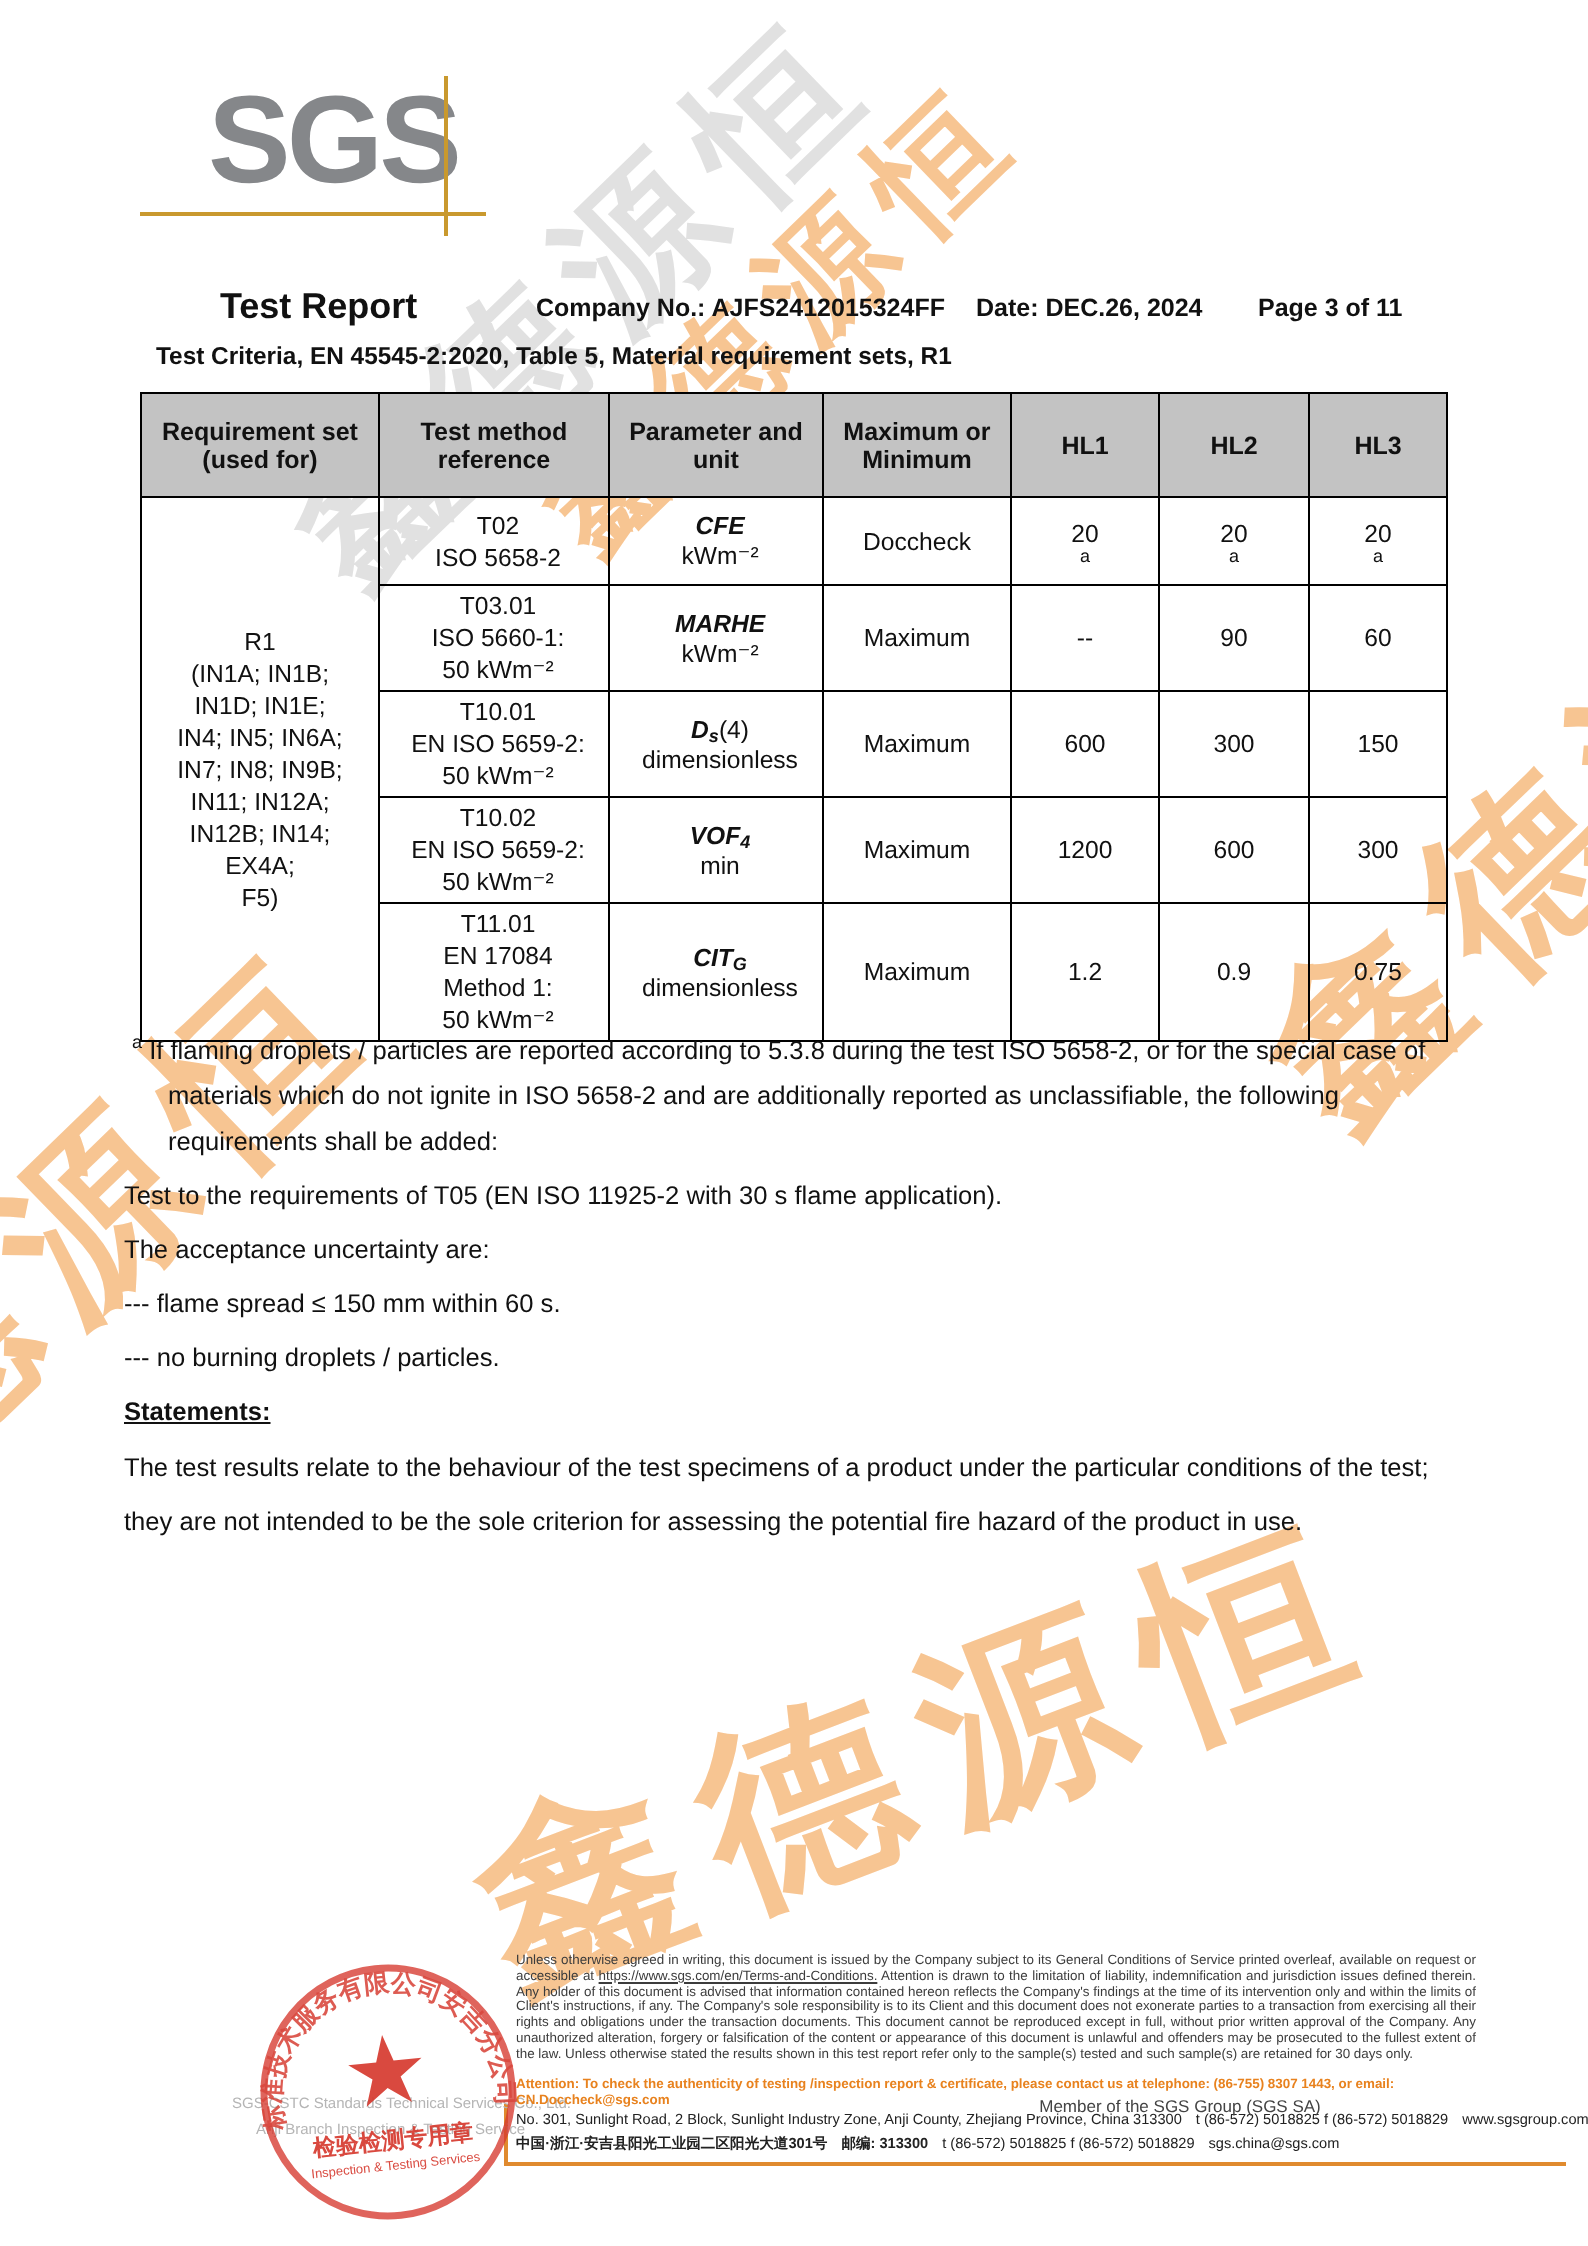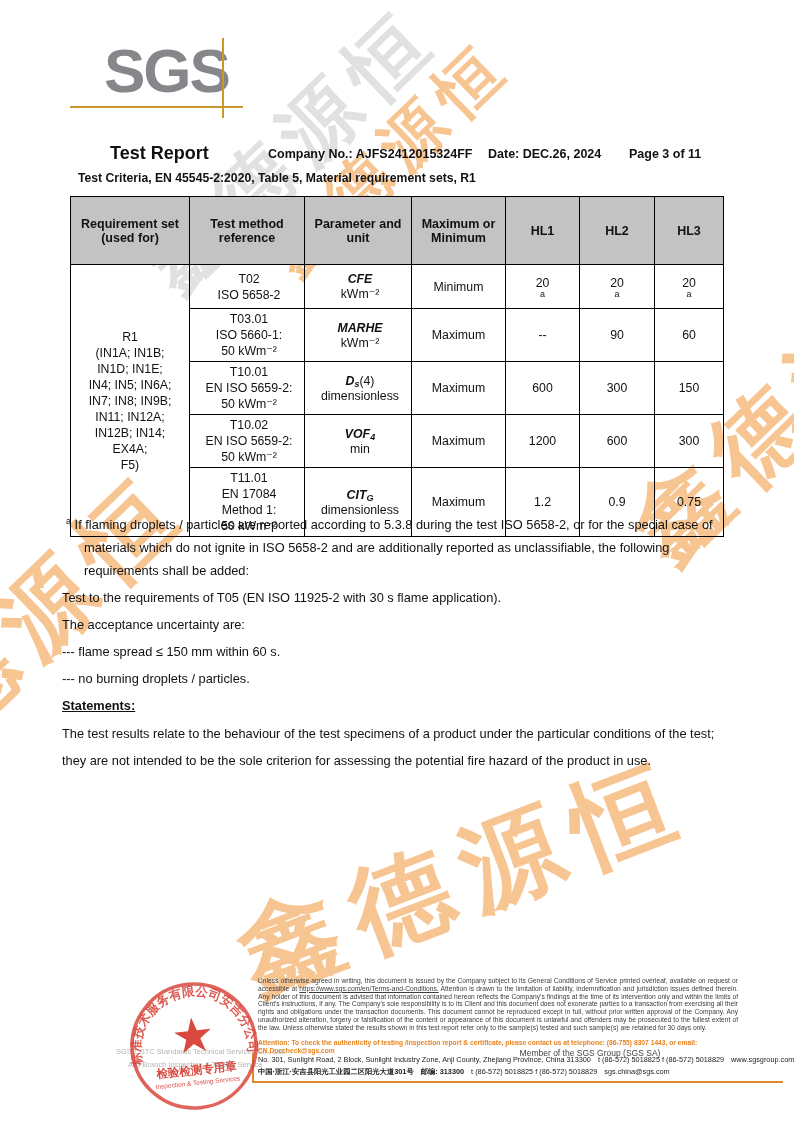--- a/index.html
+++ b/index.html
@@ -82,21 +82,21 @@
   <colgroup>
     <col style="width:119px">
       <col style="width:115px">
       <col style="width:107px">
     <col style="width:94px">
       <col style="width:74px">
       <col style="width:75px">
       <col style="width:69px">
   </colgroup>
   <tbody>
-      <tr style="height:68px">
+      <tr style="height:52px">
     <th>Requirement set (used for)</th>
     <th>Test method reference</th>
     <th>Parameter and unit</th>
     <th>Maximum or Minimum</th>
     <th>HL1</th>
     <th>HL2</th>
     <th>HL3</th>
   </tr>
   <tr style="height:44px">
     <td rowspan="5" class="ml">R1
@@ -107,21 +107,21 @@
 IN11; IN12A;
 IN12B; IN14;
 EX4A;
 F5)</td>
     <td class="left ml">T02
 ISO 5658-2</td>
     <td class="left">
       <span class="param-main">CFE</span><span class="param-sub"></span><span class="param-tail"></span>
       <div>kWm⁻²</div>
     </td>
-    <td>Minimum</td>
+    <td>Doccheck</td>
     <td><span>20</span><span class="note-a">a</span></td>
     <td><span>20</span><span class="note-a">a</span></td>
     <td><span>20</span><span class="note-a">a</span></td>
   </tr>
   <tr style="height:43px">
     <td class="left ml">T03.01
 ISO 5660-1:
 50 kWm⁻²</td>
     <td class="left">
       <span class="param-main">MARHE</span><span class="param-sub"></span><span class="param-tail"></span>

